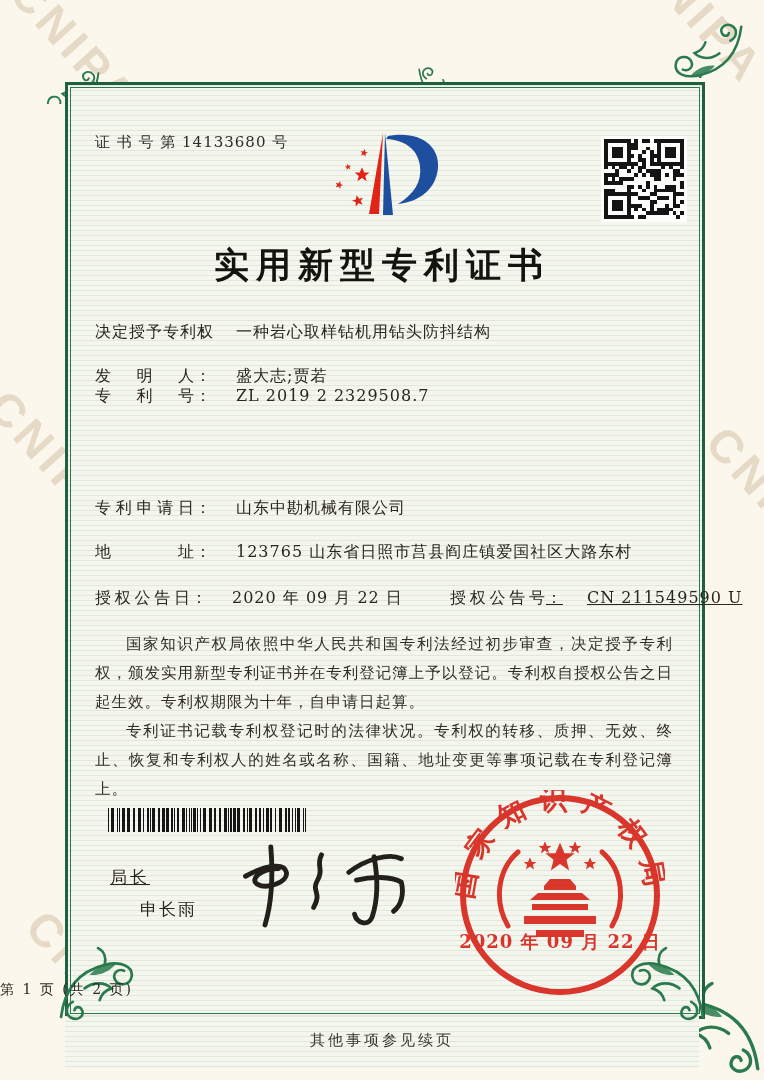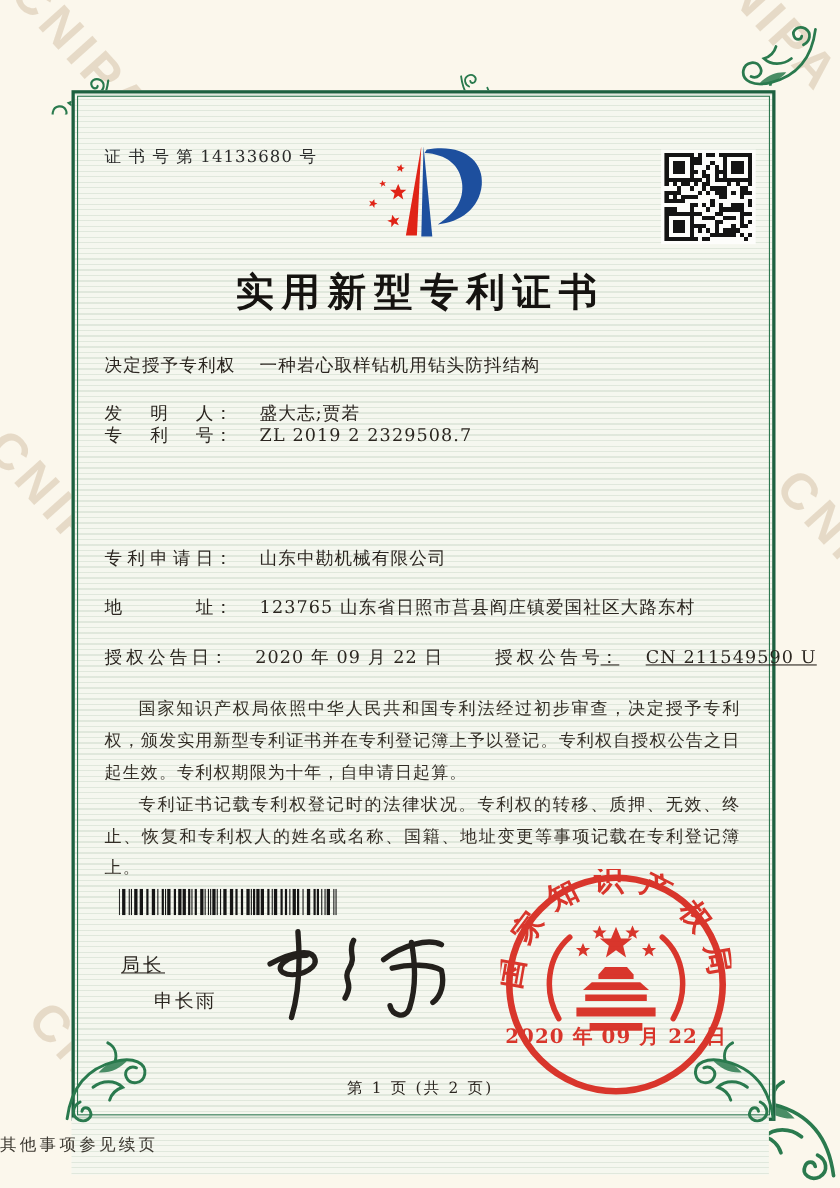--- a/index.html
+++ b/index.html
@@ -42,23 +42,23 @@
   .body-text p{margin:0;text-indent:2em;}
 
   .barcode{position:absolute;left:108px;top:808px;}
 
   .signer-title{position:absolute;left:110px;top:866px;font-size:17px;letter-spacing:3px;color:#2b2620;text-decoration:underline;}
   .signer-name{position:absolute;left:108px;top:898px;font-size:17px;letter-spacing:2px;color:#2b2620;margin-left:32px;}
   .signature{position:absolute;left:228px;top:838px;}
 
   .seal{position:absolute;left:455px;top:790px;opacity:.93;}
 
-  .page-number{position:absolute;left:0;top:981px;width:764px;text-align:center;
+  .page-number{position:absolute;left:0;top:981px;width:764px;
                font-size:14px;letter-spacing:2px;color:#2b2620;}
-  .cont-note{position:absolute;left:0;top:1031px;width:764px;text-align:left;
+  .cont-note{position:absolute;left:0;top:1031px;width:764px;text-align:center;
              font-size:15px;letter-spacing:3px;color:#3a362e;z-index:4;}
 
   .vine{position:absolute;z-index:2;}
 </style>
 </head>
 <body>
 
 <div class="page">
 
   <svg width="0" height="0" style="position:absolute">

